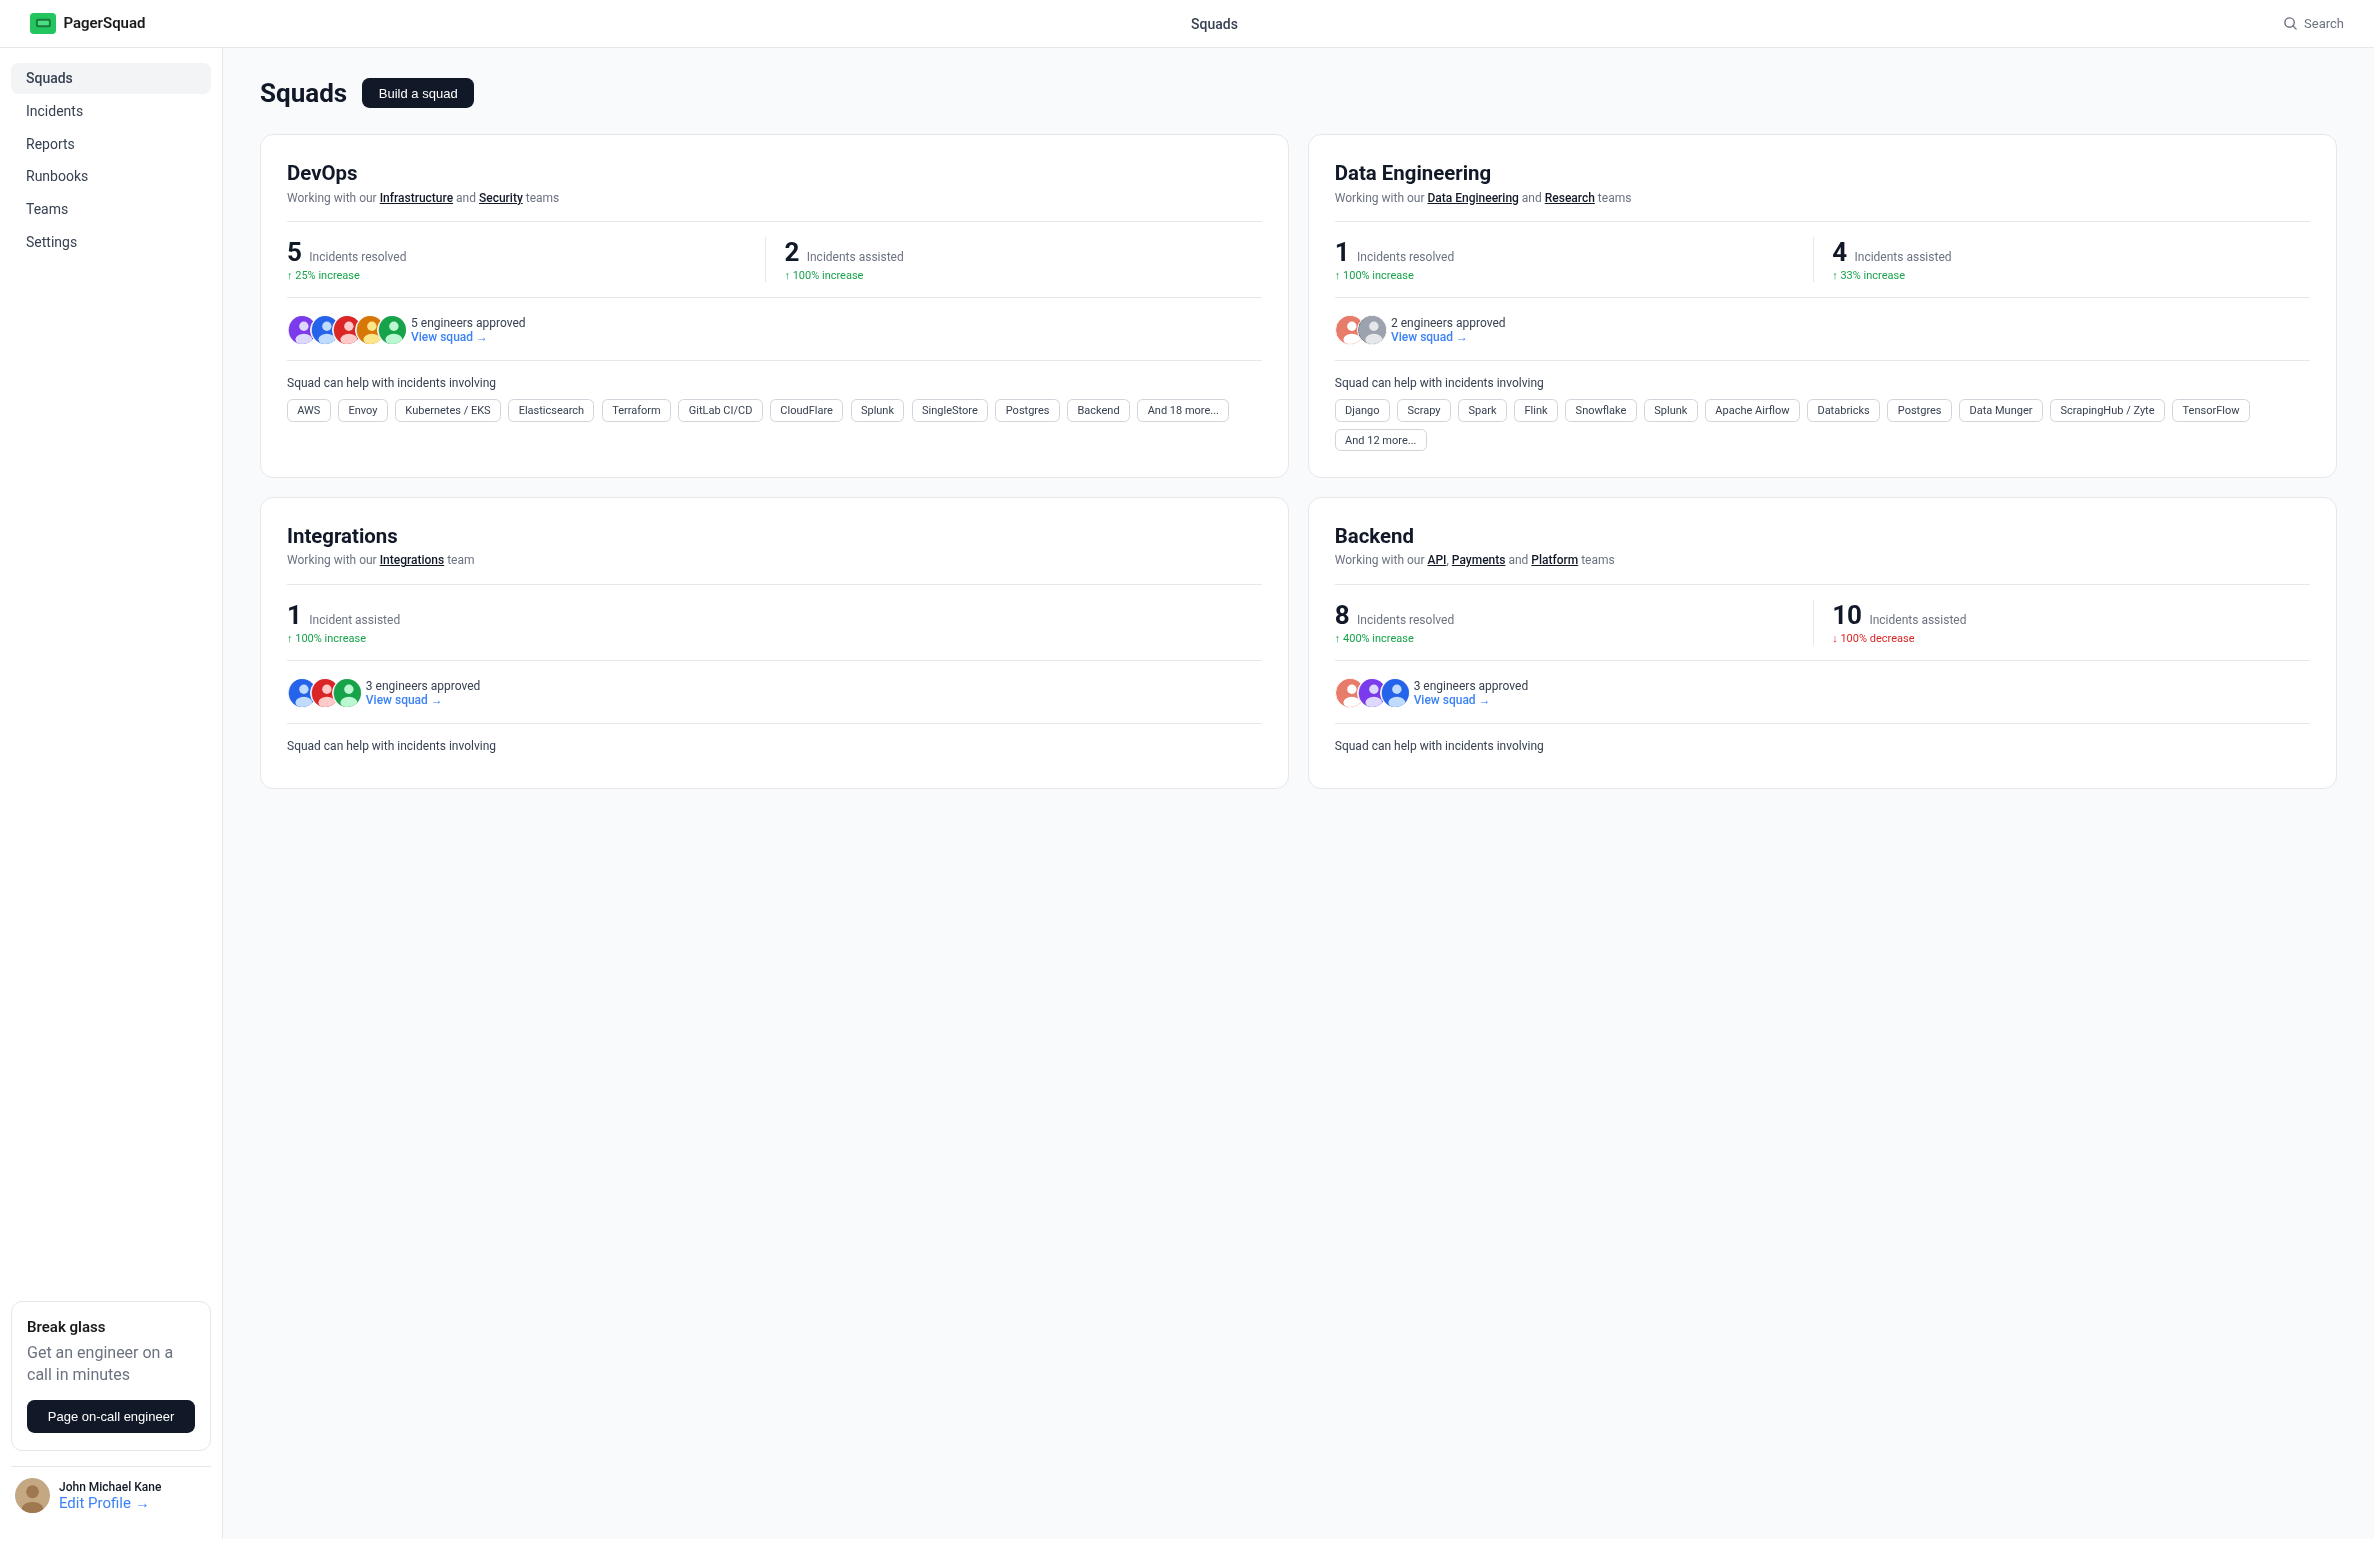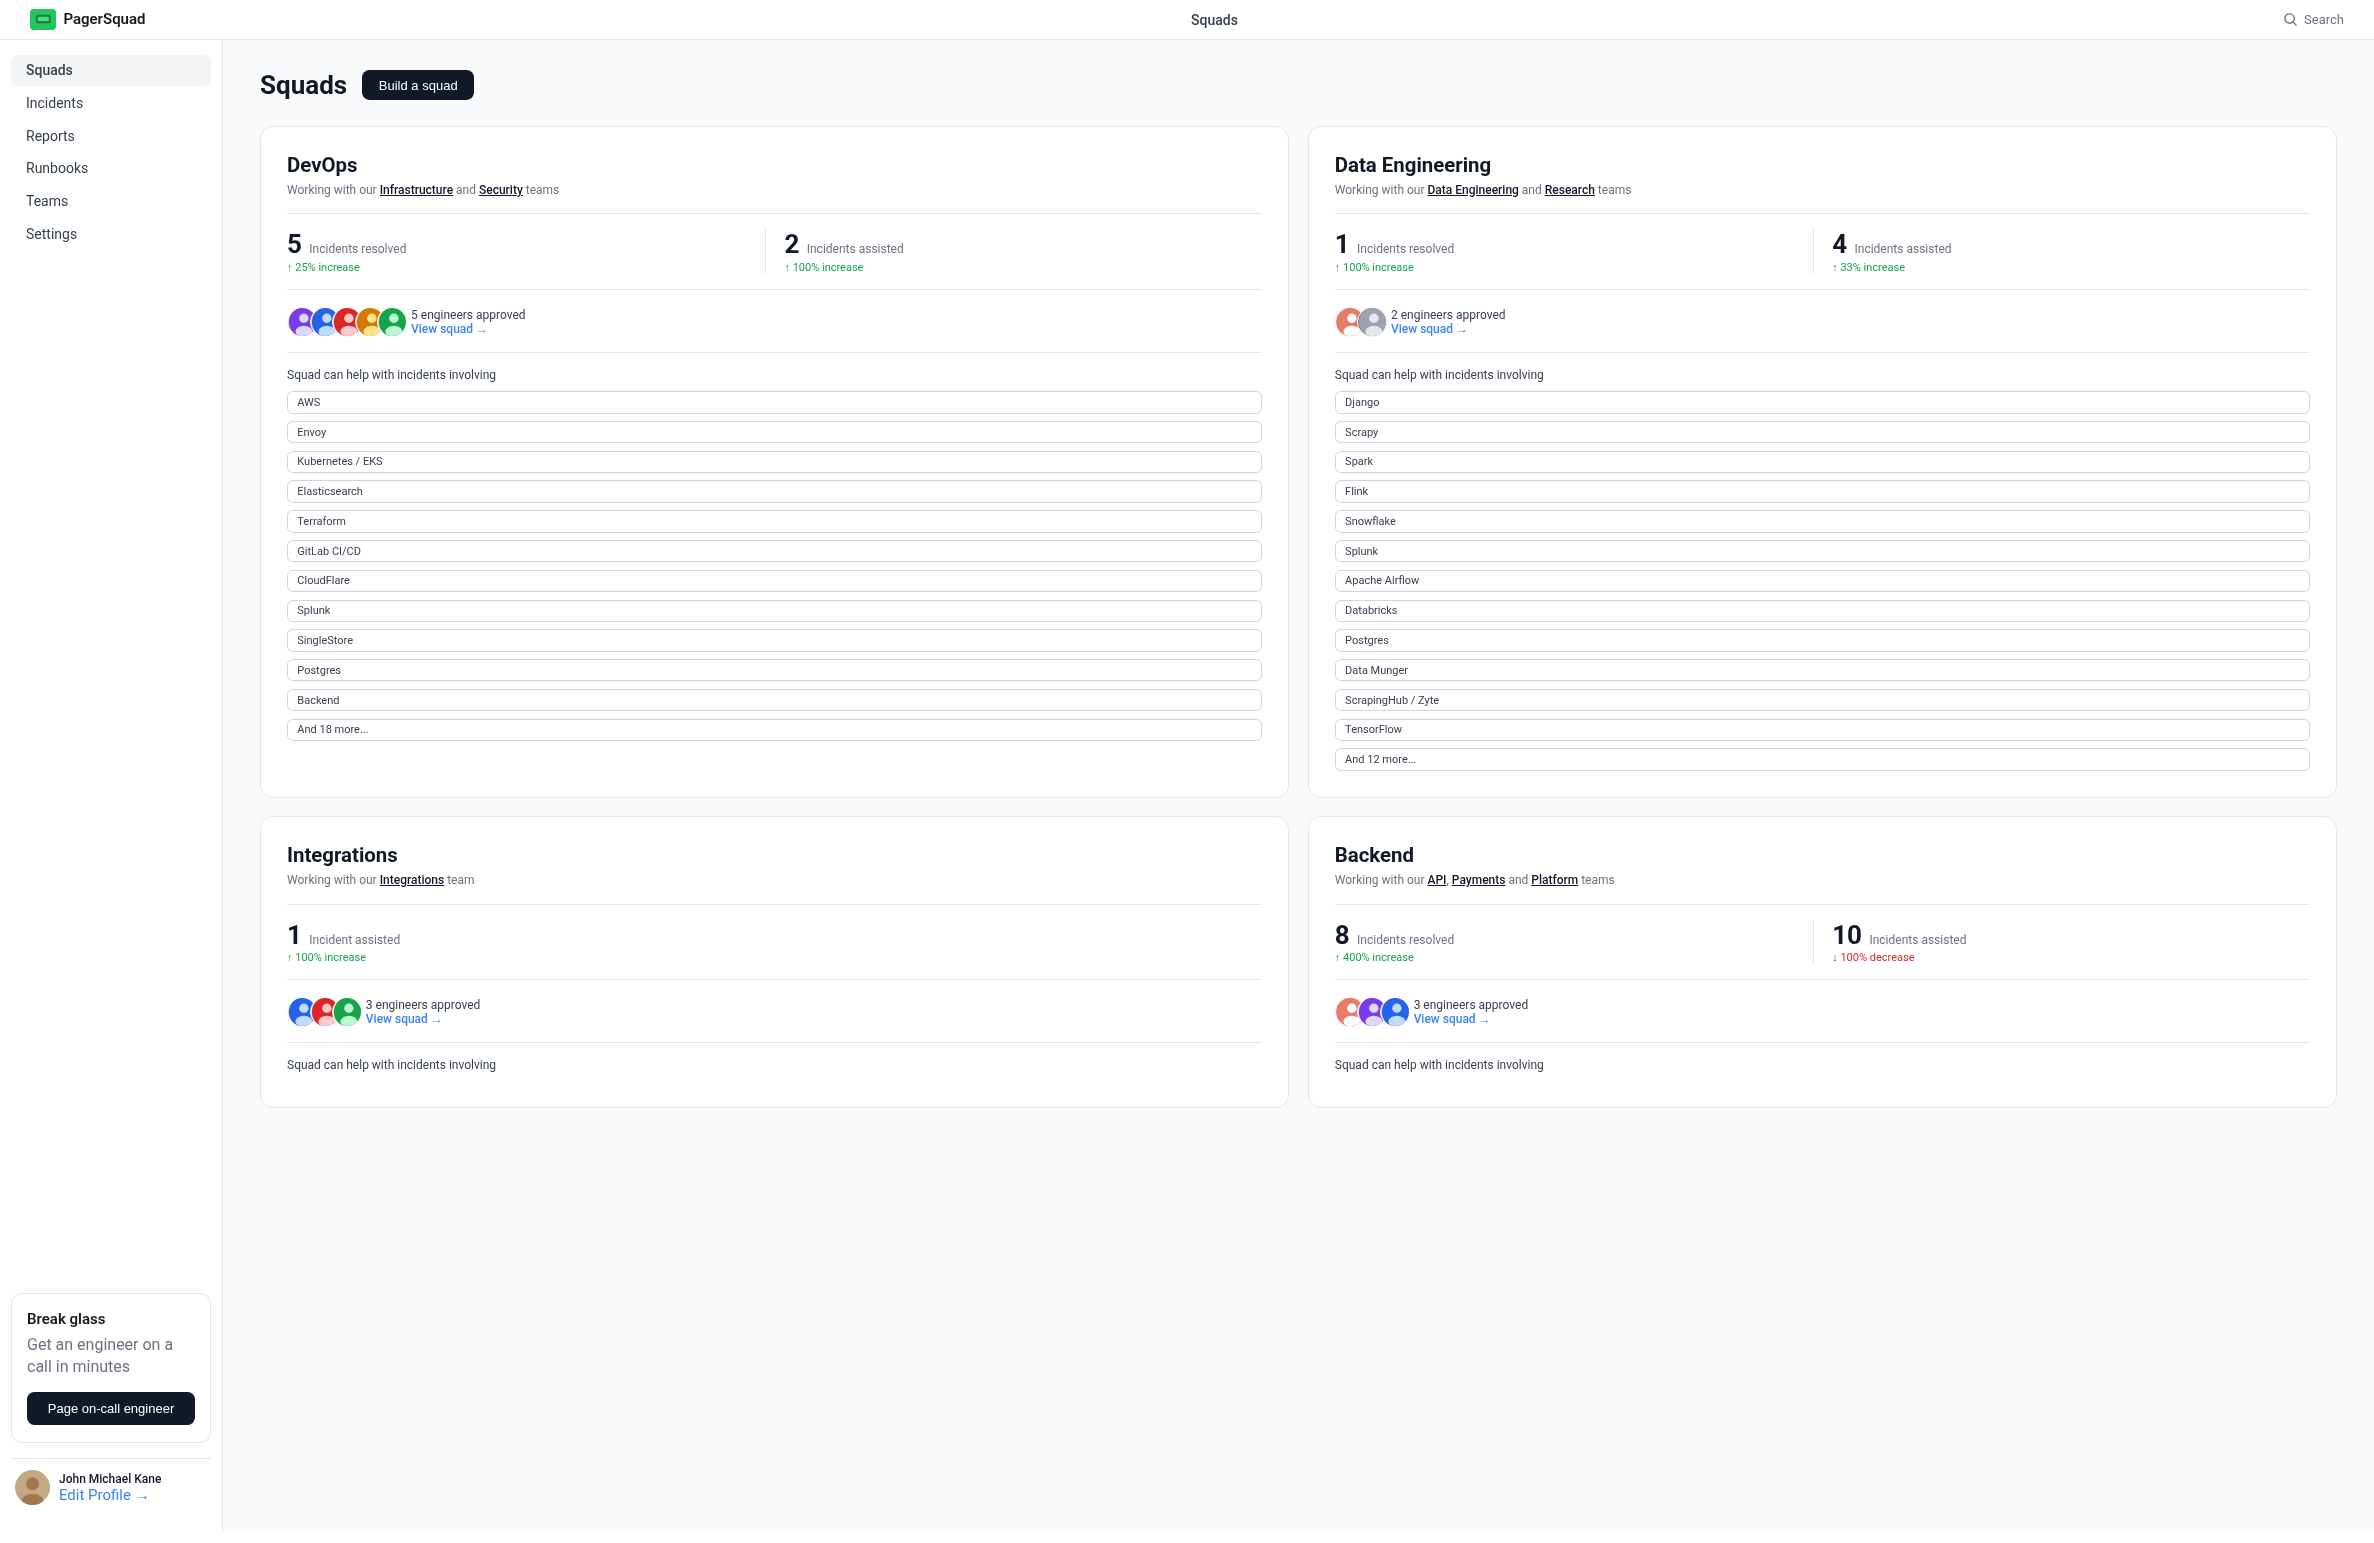--- a/index.html
+++ b/index.html
@@ -1,21 +1,21 @@
 <!DOCTYPE html>
 <html style="font-size:15px"><head>
   <meta charset="utf-8">
   <style>
     * { box-sizing: border-box; margin: 0; padding: 0; }
     body { font-family: -apple-system, BlinkMacSystemFont, 'Segoe UI', Roboto, sans-serif; background: #fff; color: #1a1a1a; }
 
     
     .topnav {
       display: flex; align-items: center; justify-content: space-between;
-      padding: 0 30px; height: 40px; border-bottom: 0.9px solid #e5e7eb;
+      padding: 0 30px; height: 48px; border-bottom: 0.9px solid #e5e7eb;
       background: #fff; position: sticky; top: 0; z-index: 100;
     }
     .topnav-logo { display: flex; align-items: center; gap: 7.4px; font-weight: 600; font-size: 15px; }
     .topnav-title { font-size: 14px; font-weight: 500; color: #374151; }
     .topnav-search { display: flex; align-items: center; gap: 5.6px; color: #6b7280; font-size: 13px; cursor: pointer; }
     .search-icon-svg { width: 15px; height: 15px; }
 
     
     .layout { display: flex; height: calc(100vh - 52px); }
 
@@ -98,21 +98,21 @@
     .av-1 { background: #7c3aed; }
     .av-2 { background: #2563eb; }
     .av-3 { background: #dc2626; }
     .av-4 { background: #d97706; }
     .av-5 { background: #16a34a; }
 
     .engineers-info { font-size: 12px; color: #374151; }
     .view-squad { font-size: 12px; color: #3b82f6; font-weight: 500; cursor: pointer; }
 
     .incidents-label { font-size: 12px; color: #374151; margin-bottom: 9.3px; font-weight: 400; }
-    .tags-row { display: flex; flex-wrap: wrap; gap: 7.4px; flex-direction: column; }
+    .tags-row { display: flex; flex-wrap: wrap; gap: 7.4px; }
     .tag {
       border: 0.9px solid #d1d5db; border-radius: 5.6px; padding: 3.7px 9.3px;
       font-size: 11px; color: #374151; background: #fff;
     }
   </style>
 </head>
 <body>
 
 <nav class="topnav">
   <div class="topnav-logo">

